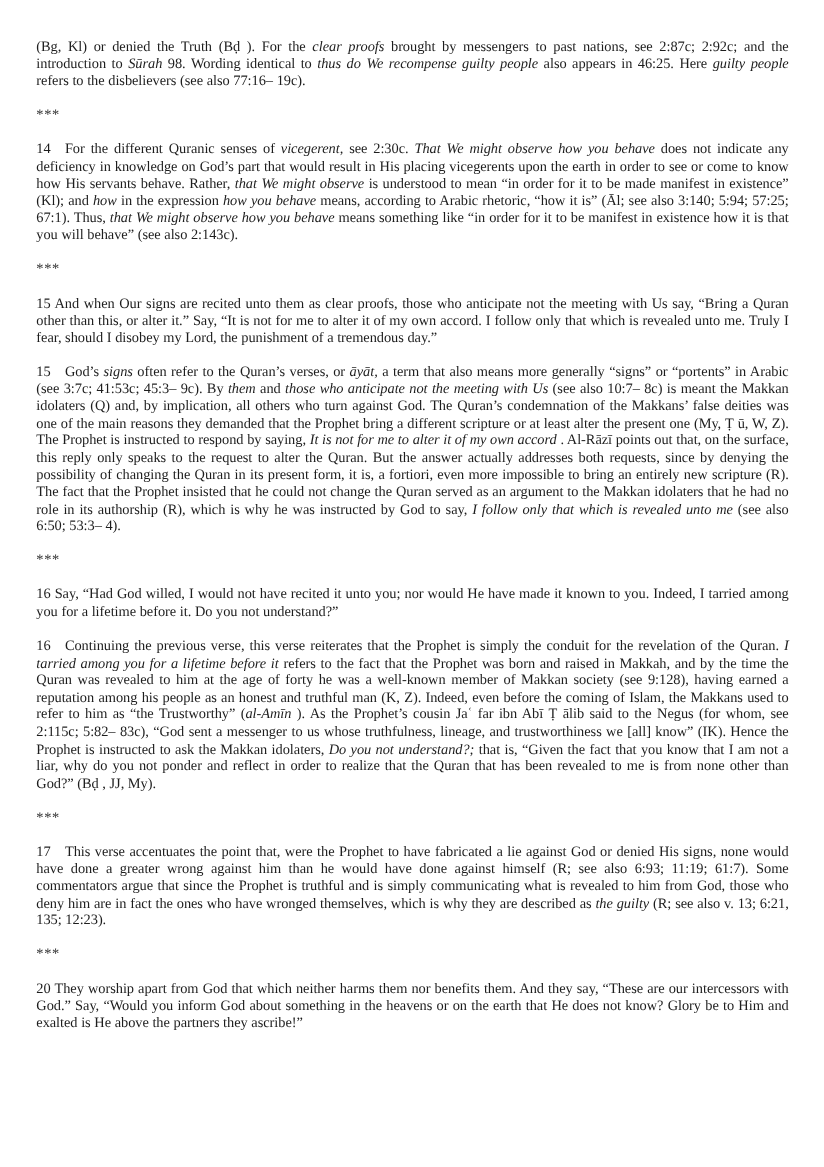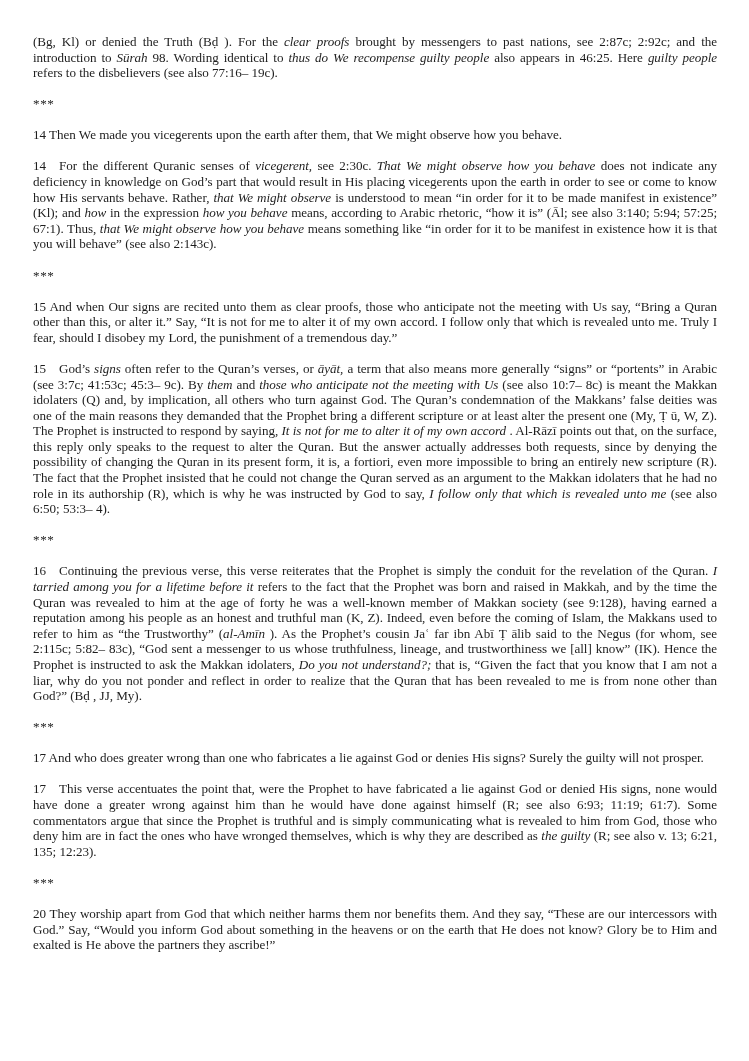--- a/index.html
+++ b/index.html
@@ -67,26 +67,25 @@
     filter: none;
   }
 </style>
 </head>
 <body>
 
 <div class="page">
   <div class="body-col" id="blocks">
       <p class="para comment"><span>(Bg, Kl) or denied the Truth (Bḍ ). For the </span><i>clear proofs</i><span> brought by messengers to past nations, see 2:87c; 2:92c; and the introduction to </span><i>Sūrah</i><span> 98. Wording identical to </span><i>thus do We recompense guilty people</i><span> also appears in 46:25. Here </span><i>guilty people</i><span> refers to the disbelievers (see also 77:16– 19c).</span></p>
       <div class="sep">***</div>
-      <p class="para verse"><span>14 Then We made you vicegerents upon the earth after them, that We might observe how you behave.</span></p>
       <p class="para comment"><span>14</span><span class="num-gap"></span><span>For the different Quranic senses of </span><i>vicegerent,</i><span> see 2:30c. </span><i>That We might observe how you behave</i><span> does not indicate any deficiency in knowledge on God’s part that would result in His placing vicegerents upon the earth in order to see or come to know how His servants behave. Rather, </span><i>that We might observe</i><span> is understood to mean “in order for it to be made manifest in existence” (Kl); and </span><i>how</i><span> in the expression </span><i>how you behave</i><span> means, according to Arabic rhetoric, “how it is” (Āl; see also 3:140; 5:94; 57:25; 67:1). Thus, </span><i>that We might observe how you behave</i><span> means something like “in order for it to be manifest in existence how it is that you will behave” (see also 2:143c).</span></p>
       <div class="sep">***</div>
       <p class="para verse"><span>15 And when Our signs are recited unto them as clear proofs, those who anticipate not the meeting with Us say, “Bring a Quran other than this, or alter it.” Say, “It is not for me to alter it of my own accord. I follow only that which is revealed unto me. Truly I fear, should I disobey my Lord, the punishment of a tremendous day.”</span></p>
       <p class="para comment"><span>15</span><span class="num-gap"></span><span>God’s </span><i>signs</i><span> often refer to the Quran’s verses, or </span><i>āyāt,</i><span> a term that also means more generally “signs” or “portents” in Arabic (see 3:7c; 41:53c; 45:3– 9c). By </span><i>them</i><span> and </span><i>those who anticipate not the meeting with Us</i><span> (see also 10:7– 8c) is meant the Makkan idolaters (Q) and, by implication, all others who turn against God. The Quran’s condemnation of the Makkans’ false deities was one of the main reasons they demanded that the Prophet bring a different scripture or at least alter the present one (My, Ṭ ū, W, Z). The Prophet is instructed to respond by saying, </span><i>It is not for me to alter it of my own accord</i><span> . Al-Rāzī points out that, on the surface, this reply only speaks to the request to alter the Quran. But the answer actually addresses both requests, since by denying the possibility of changing the Quran in its present form, it is, a fortiori, even more impossible to bring an entirely new scripture (R). The fact that the Prophet insisted that he could not change the Quran served as an argument to the Makkan idolaters that he had no role in its authorship (R), which is why he was instructed by God to say, </span><i>I follow only that which is revealed unto me</i><span> (see also 6:50; 53:3– 4).</span></p>
       <div class="sep">***</div>
+      <p class="para verse"><span>16 Say, “Had God willed, I would not have recited it unto you; nor would He have made it known to you. Indeed, I tarried among you for a lifetime before it. Do you not understand?”</span></p>
       <p class="para comment"><span>16</span><span class="num-gap"></span><span>Continuing the previous verse, this verse reiterates that the Prophet is simply the conduit for the revelation of the Quran. </span><i>I tarried among you for a lifetime before it</i><span> refers to the fact that the Prophet was born and raised in Makkah, and by the time the Quran was revealed to him at the age of forty he was a well-known member of Makkan society (see 9:128), having earned a reputation among his people as an honest and truthful man (K, Z). Indeed, even before the coming of Islam, the Makkans used to refer to him as “the Trustworthy” (</span><i>al-Amīn</i><span> ). As the Prophet’s cousin Jaʿ far ibn Abī Ṭ ālib said to the Negus (for whom, see 2:115c; 5:82– 83c), “God sent a messenger to us whose truthfulness, lineage, and trustworthiness we [all] know” (IK). Hence the Prophet is instructed to ask the Makkan idolaters, </span><i>Do you not understand?;</i><span> that is, “Given the fact that you know that I am not a liar, why do you not ponder and reflect in order to realize that the Quran that has been revealed to me is from none other than God?” (Bḍ , JJ, My).</span></p>
       <div class="sep">***</div>
-      <p class="para verse"><span>17 And who does greater wrong than one who fabricates a lie against God or denies His signs? Surely the guilty will not prosper.</span></p>
       <p class="para comment"><span>17</span><span class="num-gap"></span><span>This verse accentuates the point that, were the Prophet to have fabricated a lie against God or denied His signs, none would have done a greater wrong against him than he would have done against himself (R; see also 6:93; 11:19; 61:7). Some commentators argue that since the Prophet is truthful and is simply communicating what is revealed to him from God, those who deny him are in fact the ones who have wronged themselves, which is why they are described as </span><i>the guilty</i><span> (R; see also v. 13; 6:21, 135; 12:23).</span></p>
       <div class="sep">***</div>
       <p class="para verse"><span>20 They worship apart from God that which neither harms them nor benefits them. And they say, “These are our intercessors with God.” Say, “Would you inform God about something in the heavens or on the earth that He does not know? Glory be to Him and exalted is He above the partners they ascribe!”</span></p>
     </div>
 </div>
 
 </body></html>

